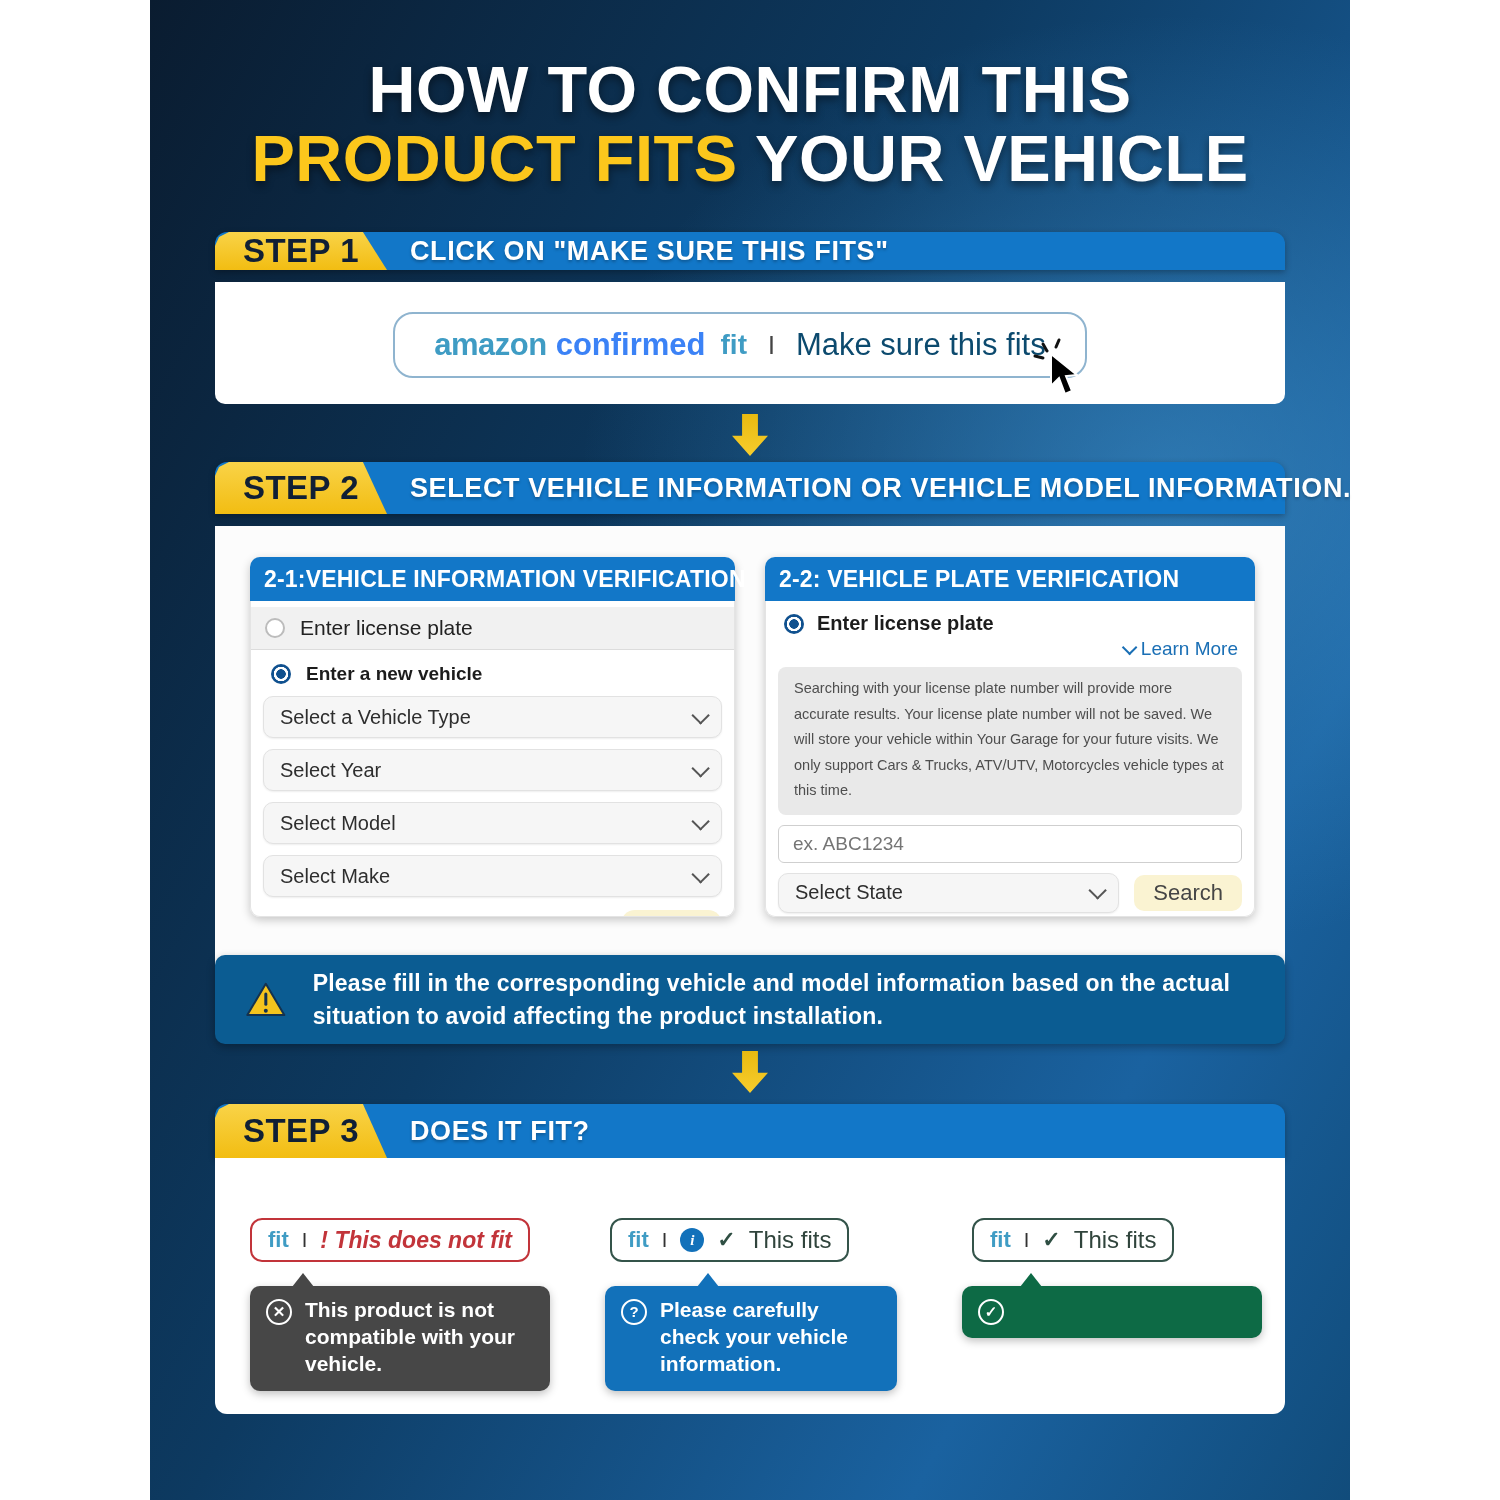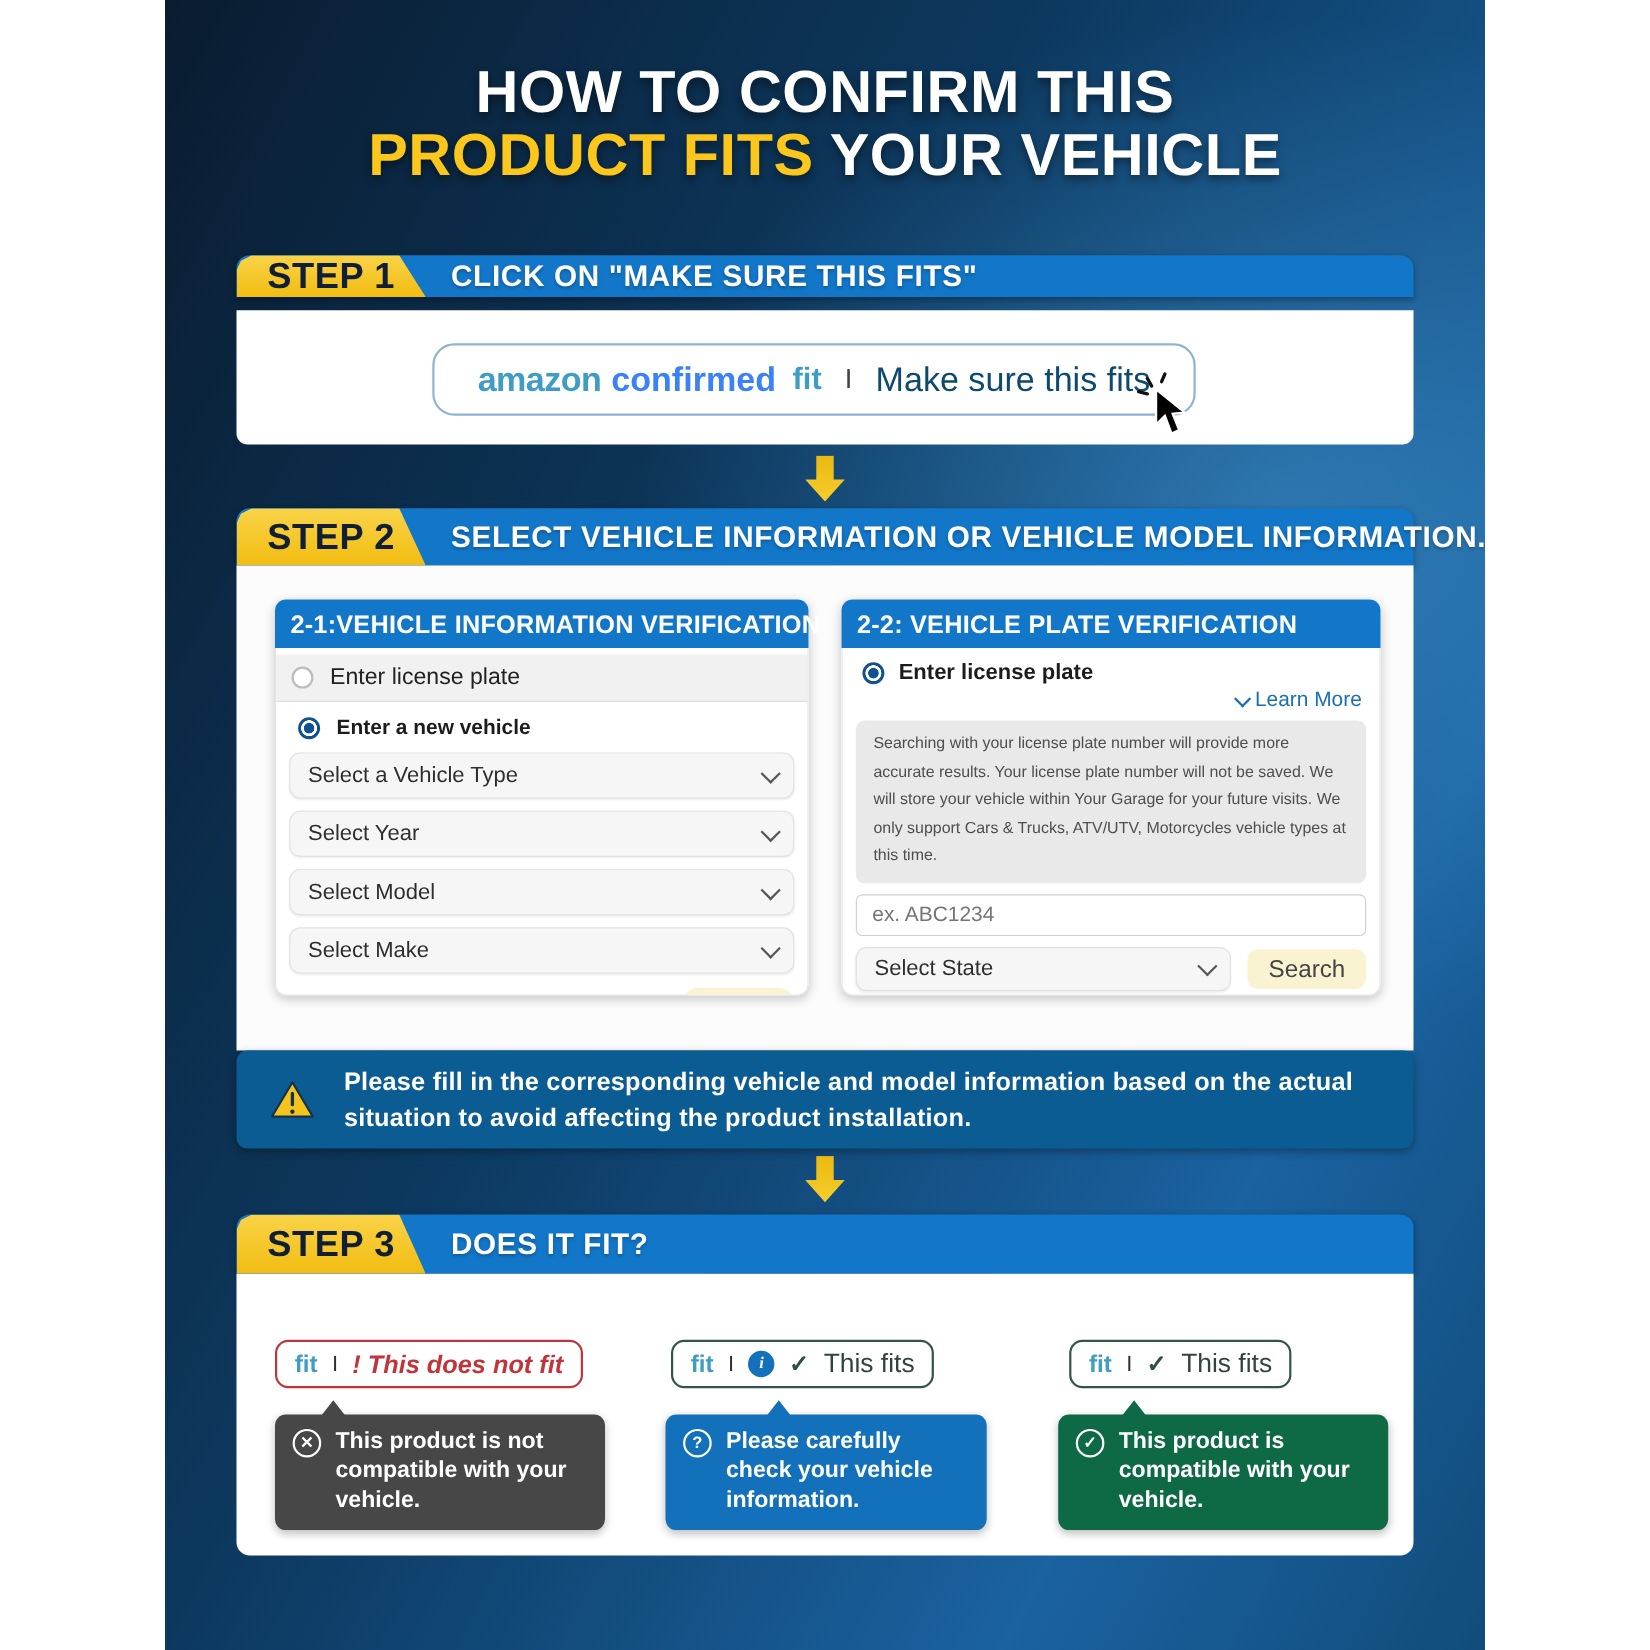--- a/index.html
+++ b/index.html
@@ -3,21 +3,21 @@
 <meta charset="utf-8">
 <style>
   html,body{margin:0;padding:0;}
   body{width:1500px;height:1500px;background:#ffffff;font-family:"Liberation Sans",sans-serif;position:relative;overflow:hidden;}
   .poster{position:absolute;left:150px;top:0;width:1200px;height:1500px;
     background:
       radial-gradient(950px 750px at 85% 32%, rgba(62,145,205,.60), rgba(62,145,205,0) 62%),
       linear-gradient(118deg,#0a1c30 0%,#0d3a61 42%,#1a62a0 78%,#114c7b 100%);}
   
   .title{position:absolute;top:56px;left:0;width:100%;text-align:center;color:#fff;
-    font-size:54px;font-weight:800;line-height:1.06;letter-spacing:.5px;
+    font-size:65px;font-weight:800;line-height:1.06;letter-spacing:.5px;
     text-shadow:0 4px 8px rgba(0,0,0,.45);white-space:nowrap;}
   .title .hl{color:#fcc71c;}
   
   .bar{position:absolute;left:65px;width:1070px;background:#1277c8;display:flex;align-items:center;
     box-shadow:0 2px 6px rgba(0,0,0,.3);}
   .bar.r-top{border-radius:12px 12px 0 0;}
   .bar.r-all{border-radius:12px 12px 0 0;}
   .badge{position:absolute;left:0;top:0;height:100%;width:172px;background:linear-gradient(#f9d348,#f2bd12);
     clip-path:polygon(0 14px,4px 5px,14px 0,86% 0,100% 100%,0 100%);
     display:flex;align-items:center;justify-content:center;
@@ -37,21 +37,21 @@
   .w-sep{color:#444;font-size:25px;padding:0 6px;}
   .w-link{color:#0c4a6e;font-size:31px;}
   .cursor{position:absolute;right:-2px;top:24px;width:54px;height:62px;}
   
   .down-arrow{position:absolute;left:582px;width:36px;height:42px;background:linear-gradient(#e9ba10,#f7cd2d);
     clip-path:polygon(28% 0,72% 0,72% 52%,100% 52%,50% 100%,0 52%,28% 52%);}
   #a1{top:414px;}
   #a2{top:1051px;}
   
   #s2-bar{top:462px;height:52px;}
-  #panel2{position:absolute;left:65px;top:514px;width:1070px;height:441px;background:#fcfcfc;}
+  #panel2{position:absolute;left:65px;top:526px;width:1070px;height:441px;background:#fcfcfc;}
   .card{position:absolute;top:31px;height:360px;background:#fff;border-radius:10px;
     box-shadow:0 3px 10px rgba(0,0,0,.22);}
   #card1{left:35px;width:485px;}
   #card2{left:550px;width:490px;}
   .card-head{height:44px;background:#1277c8;border-radius:10px 10px 0 0;display:flex;align-items:center;
     padding-left:14px;color:#fff;font-weight:800;font-size:23px;letter-spacing:.2px;white-space:nowrap;}
   .card-body{height:316px;border:1px solid #e4e4e4;border-top:none;border-radius:0 0 10px 10px;
     padding:0 12px;box-sizing:border-box;position:relative;overflow:hidden;}
   .radio{width:20px;height:20px;border-radius:50%;flex:none;box-sizing:border-box;}
   .radio.off{border:2px solid #bcbcbc;background:#fff;}
@@ -257,17 +257,16 @@
     </div>
 
     <div class="pill" id="pill3">
       <span class="fit-word">fit</span>
       <span class="pill-sep">I</span>
       <span class="check">✓</span>
       <span class="status-dark">This fits</span>
     </div>
     <div class="tip" id="tip3">
       <span class="tip-icon">✓</span>
-      <span>This product is compatible with your vehicle.</span>
     </div>
 
   </div>
 </div>
 
 </body></html>

